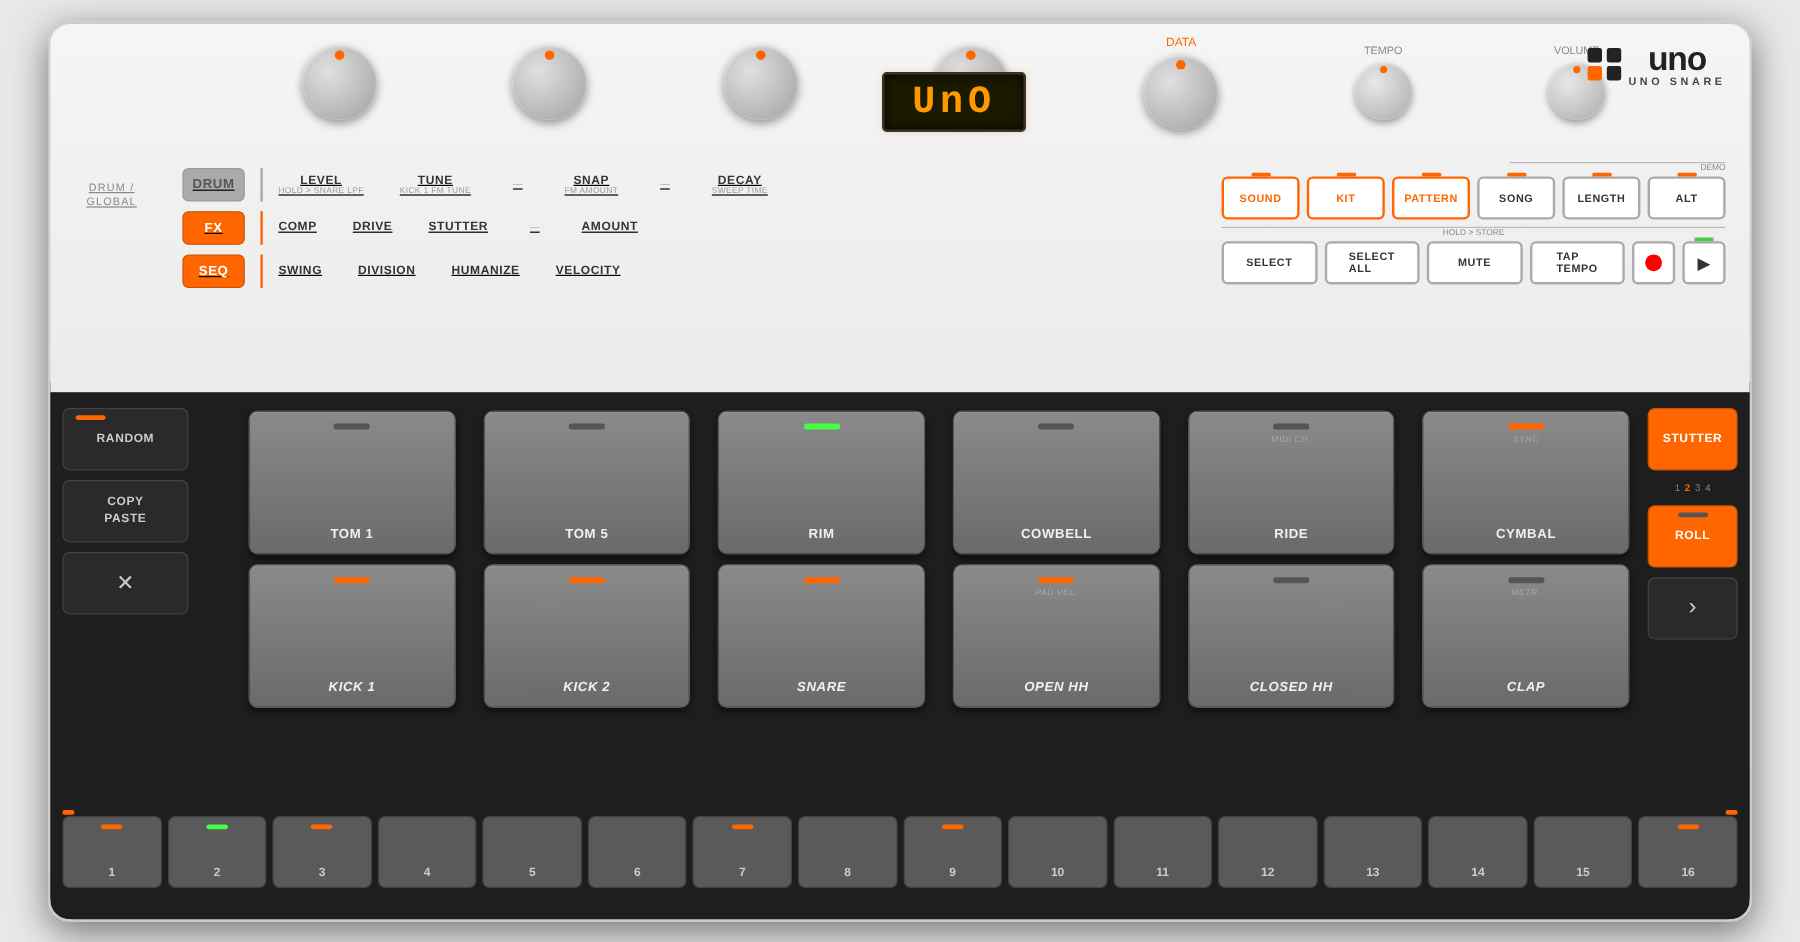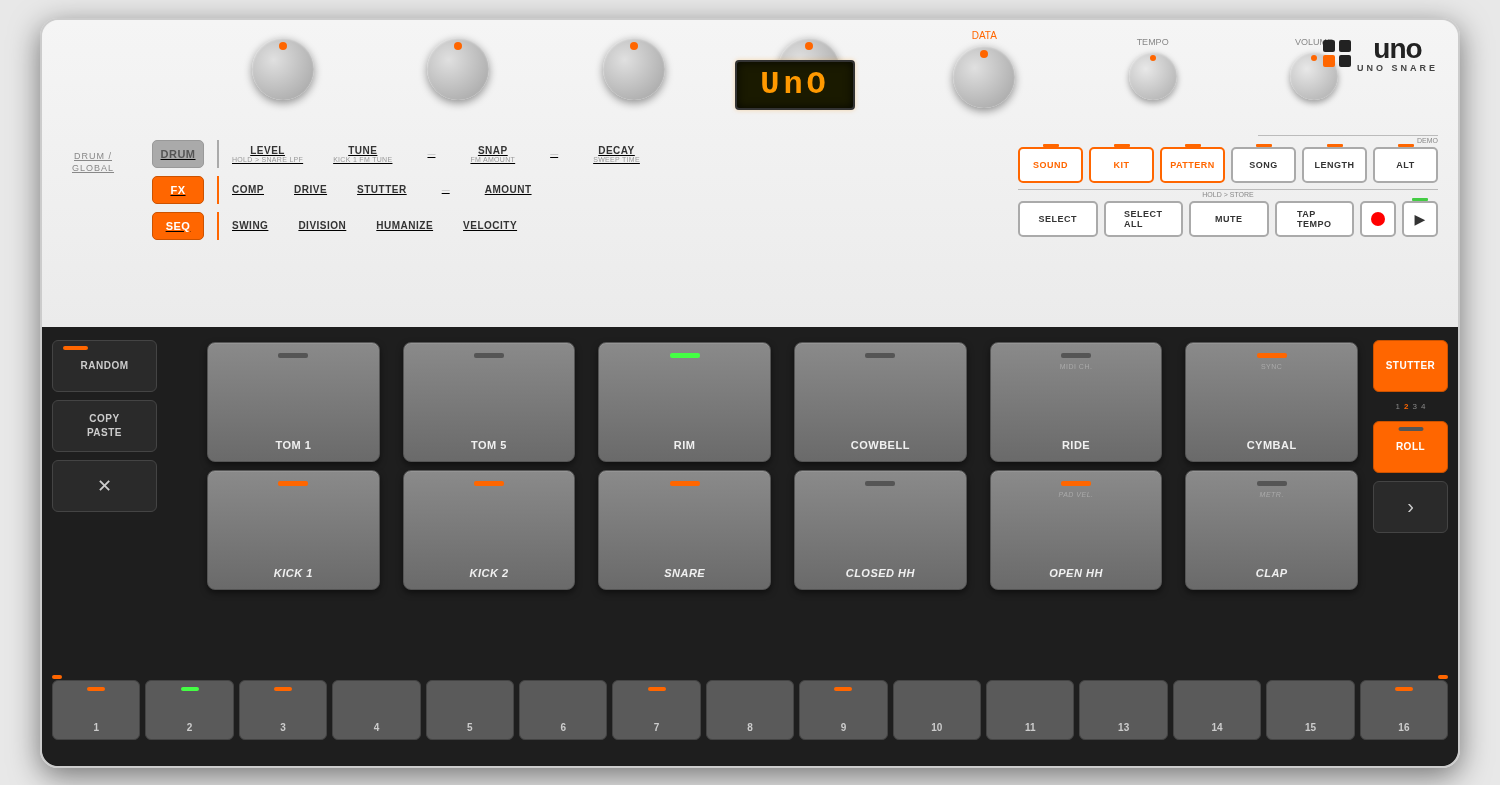--- a/index.html
+++ b/index.html
@@ -778,27 +778,27 @@
       </div>
       <div class="pad">
         <div class="pad-indicator ind-orange"></div>
         <span class="pad-label">KICK 2</span>
       </div>
       <div class="pad">
         <div class="pad-indicator ind-orange"></div>
         <span class="pad-label">SNARE</span>
       </div>
       <div class="pad">
-        <div class="pad-indicator ind-gray"></div>
-        <span class="pad-label">CLOSED HH</span>
-      </div>
-      <div class="pad">
         <div class="pad-indicator ind-orange"></div>
         <span class="pad-sub-label">PAD VEL.</span>
         <span class="pad-label">OPEN HH</span>
+      </div>
+      <div class="pad">
+        <div class="pad-indicator ind-gray"></div>
+        <span class="pad-label">CLOSED HH</span>
       </div>
       <div class="pad">
         <div class="pad-indicator ind-gray"></div>
         <span class="pad-sub-label">METR.</span>
         <span class="pad-label">CLAP</span>
       </div>
     </div>
   </div>
 
   <div class="right-side-btns">
@@ -859,20 +859,24 @@
     <div class="step-btn">
       <div class="step-btn-top-ind" style="background:transparent;"></div>
       <span class="step-btn-num">10</span>
     </div>
     <div class="step-btn">
       <div class="step-btn-top-ind" style="background:transparent;"></div>
       <span class="step-btn-num">11</span>
     </div>
     <div class="step-btn">
       <div class="step-btn-top-ind" style="background:transparent;"></div>
+      <span class="step-btn-num">12</span>
+    </div>
+    <div class="step-btn">
+      <div class="step-btn-top-ind" style="background:transparent;"></div>
       <span class="step-btn-num">13</span>
     </div>
     <div class="step-btn">
       <div class="step-btn-top-ind" style="background:transparent;"></div>
       <span class="step-btn-num">14</span>
     </div>
     <div class="step-btn">
       <div class="step-btn-top-ind" style="background:transparent;"></div>
       <span class="step-btn-num">15</span>
     </div>

